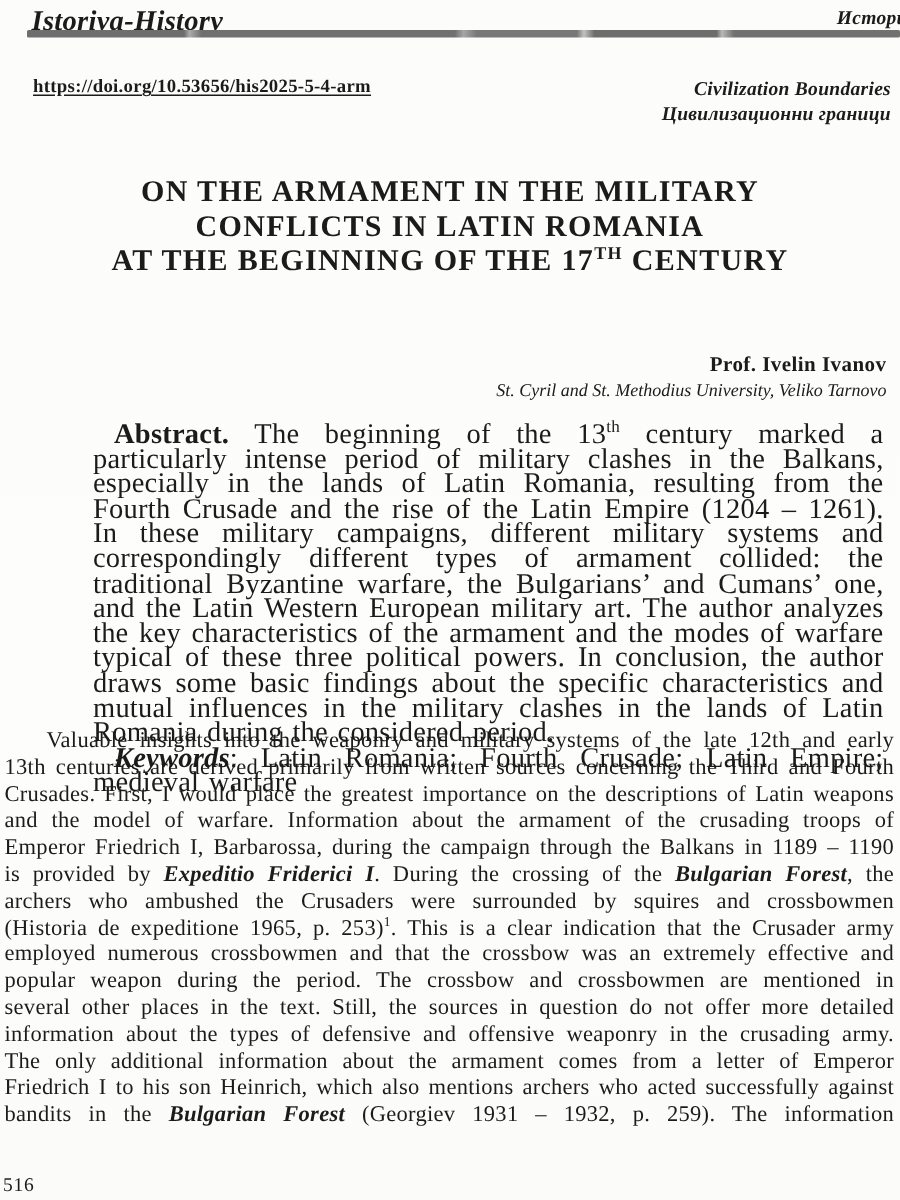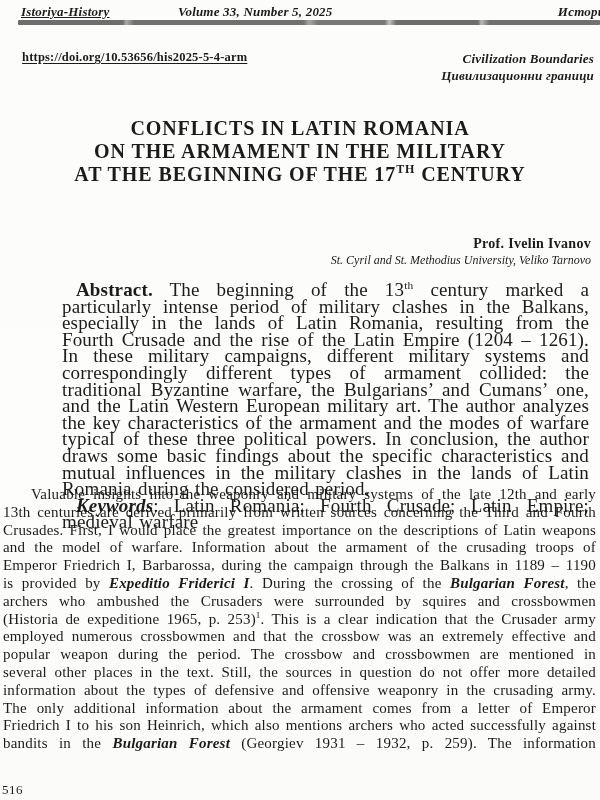--- a/index.html
+++ b/index.html
@@ -12,21 +12,21 @@
     position: relative;
     width: 600px; height: 800px;
     background: linear-gradient(180deg, #fcfcfa 0%, #fdfdfc 60%, #fbfbf9 100%);
     overflow: hidden;
     color: #1b1b1b;
   }
   
   .running-head { position: absolute; top: 4px; left: 0; width: 600px; height: 18px; }
   .rh-left {
     position: absolute; left: 21px; top: 0;
-    font-size: 13px; font-weight: bold; font-style: italic; letter-spacing: 0.2px; text-decoration: underline;
+    font-size: 19px; font-weight: bold; font-style: italic; letter-spacing: 0.2px; text-decoration: underline;
   }
   .rh-center {
     position: absolute; left: 178px; top: 0;
     font-size: 13px; font-weight: bold; font-style: italic; letter-spacing: 0.2px;
   }
   .rh-right {
     position: absolute; right: -12px; top: 0;
     font-size: 13px; font-weight: bold; font-style: italic; letter-spacing: 0.2px;
   }
   .header-rule {
@@ -82,36 +82,35 @@
   .run-italic { font-style: italic; font-weight: bold; }
   sup { vertical-align: super; font-size: 60%; line-height: 0; }
 </style>
 </head>
 <body>
 
 <div class="page">
 
   <div class="running-head">
     <span class="rh-left">Istoriya-History</span>
-    <span class="rh-center">Volume 33, Number 5, 2025</span>
     <span class="rh-right">История</span>
   </div>
   <div class="header-rule"></div>
 
   <div class="doi-row">
     <a href="#" class="doi-link">https://doi.org/10.53656/his2025-5-4-arm</a>
     <div class="rubric">
       <div>Civilization Boundaries</div>
       <div>Цивилизационни граници</div>
     </div>
   </div>
 
   <div class="article-title">
+    <div><span>ON THE ARMAMENT IN THE MILITARY</span></div>
     <div><span>CONFLICTS IN LATIN ROMANIA</span></div>
-    <div><span>ON THE ARMAMENT IN THE MILITARY</span></div>
     <div><span>AT THE BEGINNING OF THE 17</span><sup>TH</sup><span> CENTURY</span></div>
   </div>
 
   <div class="byline">
     <div class="author-name">Prof. Ivelin Ivanov</div>
     <div class="author-affiliation">St. Cyril and St. Methodius University, Veliko Tarnovo</div>
   </div>
 
   <div class="abstract-block">
     <p><span class="run-bold">Abstract.</span><span> The beginning of the 13</span><sup>th</sup><span> century marked a particularly intense period of military clashes in the Balkans, especially in the lands of Latin Romania, resulting from the Fourth Crusade and the rise of the Latin Empire (1204 – 1261). In these military campaigns, different military systems and correspondingly different types of armament collided: the traditional Byzantine warfare, the Bulgarians’ and Cumans’ one, and the Latin Western European military art. The author analyzes the key characteristics of the armament and the modes of warfare typical of these three political powers. In conclusion, the author draws some basic findings about the specific characteristics and mutual influences in the military clashes in the lands of Latin Romania during the considered period.</span></p>

